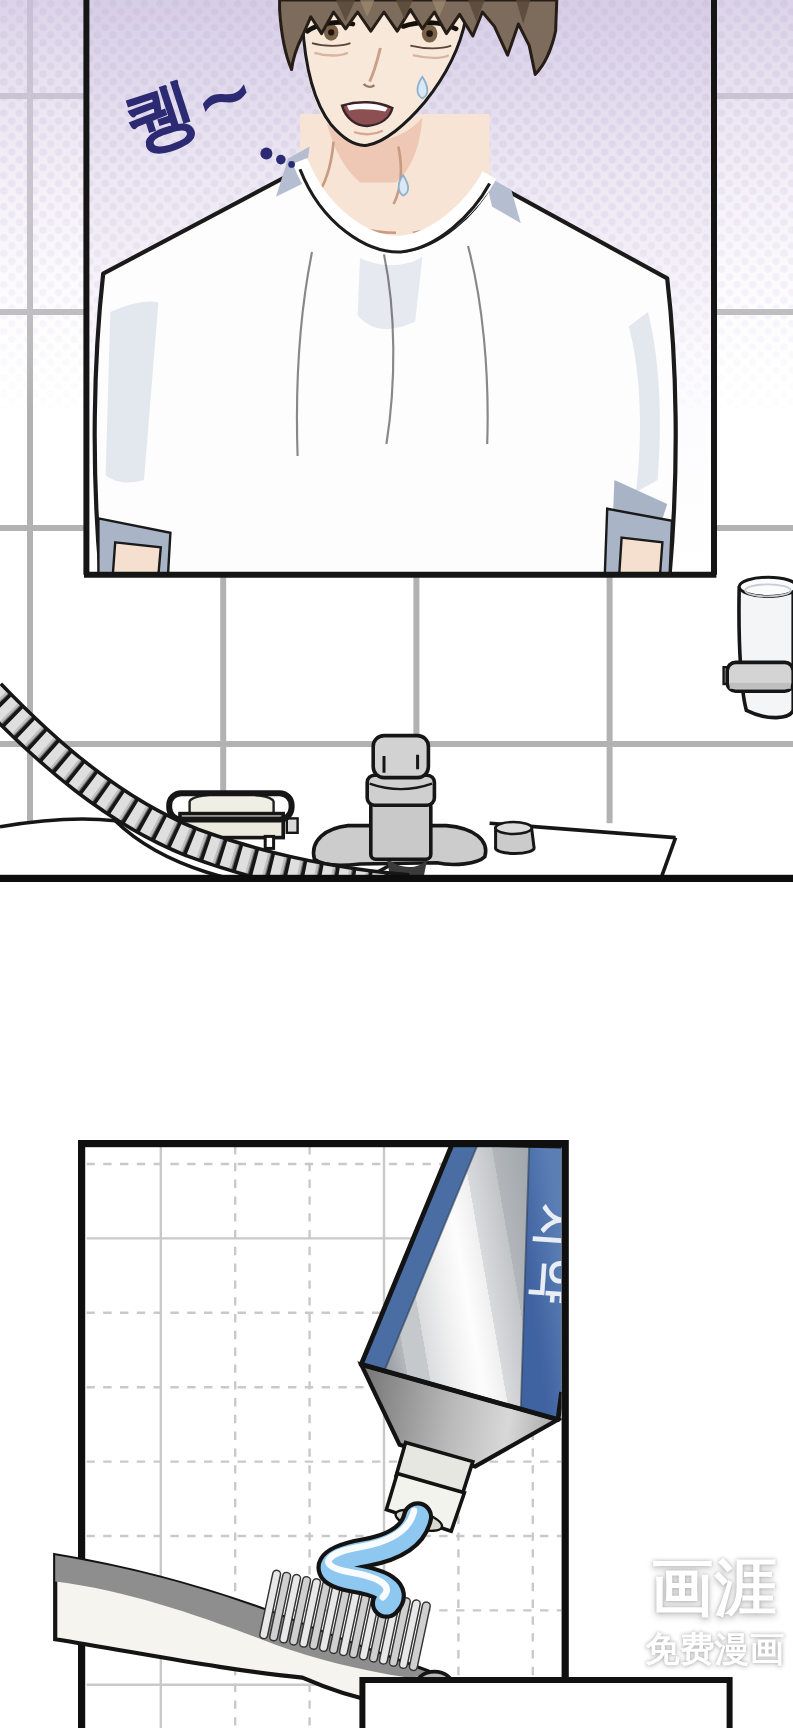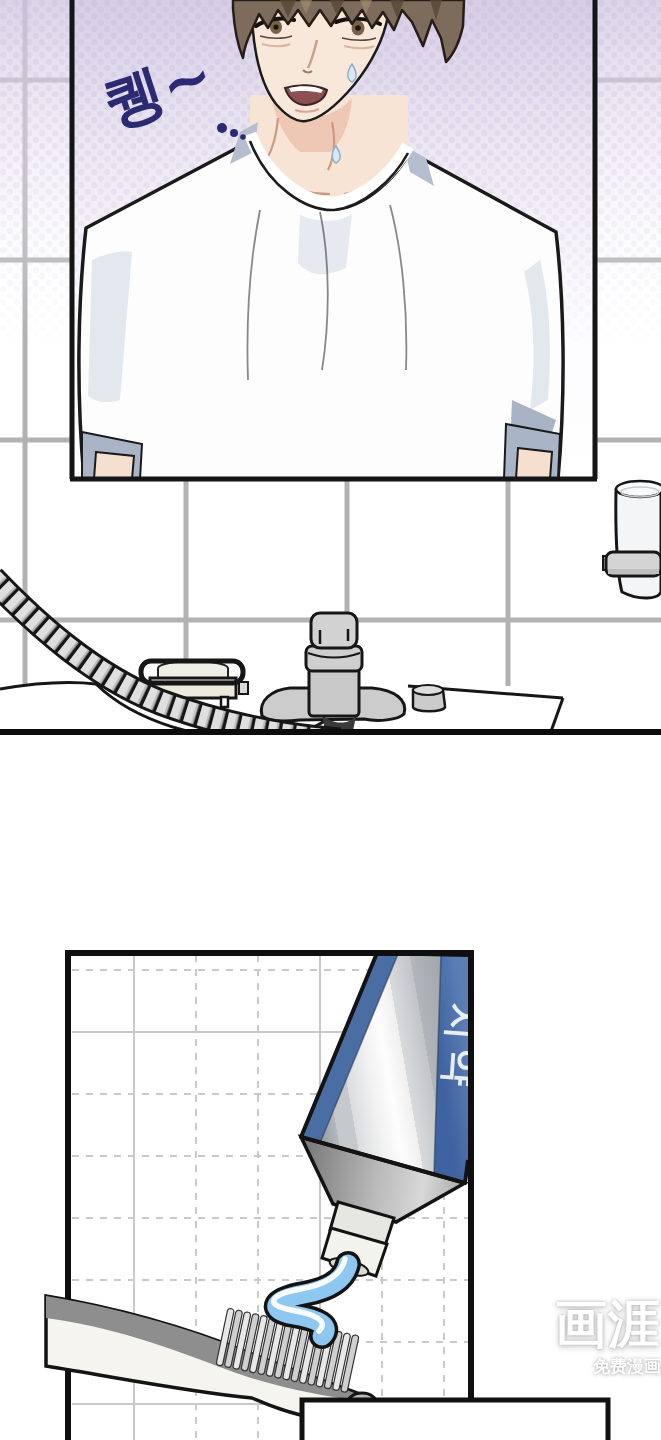--- a/index.html
+++ b/index.html
@@ -1,25 +1,25 @@
 <!DOCTYPE html>
 <html><head>
 <meta charset="utf-8">
 <style>
   html,body{margin:0;padding:0;background:#ffffff;}
   .page{position:relative;width:661px;height:1440px;background:#ffffff;overflow:hidden;
         font-family:"DejaVu Sans",sans-serif;}
   .panel-svg{position:absolute;left:0;display:block;}
   #topPanel{top:0;}
   #bottomPanel{top:946px;}
-  .watermark{position:absolute;left:530px;top:1298px;width:131px;z-index:9;text-align:right;
+  .watermark{position:absolute;left:530px;top:1298px;width:131px;z-index:9;text-align:center;
              color:#ffffff;opacity:.92;pointer-events:none;}
   .watermark .wm-title{font-size:52px;font-weight:bold;line-height:1.02;letter-spacing:1px;
              text-shadow:0 0 3px rgba(130,130,130,.65),0 2px 6px rgba(120,120,120,.45);}
-  .watermark .wm-sub{font-size:17px;font-weight:bold;margin-top:4px;letter-spacing:0;
+  .watermark .wm-sub{font-size:29px;font-weight:bold;margin-top:4px;letter-spacing:0;
              text-shadow:0 0 3px rgba(130,130,130,.6),0 1px 4px rgba(120,120,120,.4);}
 </style>
 </head>
 <body>
 
 <div class="page">
 
 <svg id="topPanel" class="panel-svg" width="661" height="735" viewBox="0 0 661 735">
   <defs>
     <linearGradient id="lavGrad" x1="0" y1="0" x2="0" y2="1">

